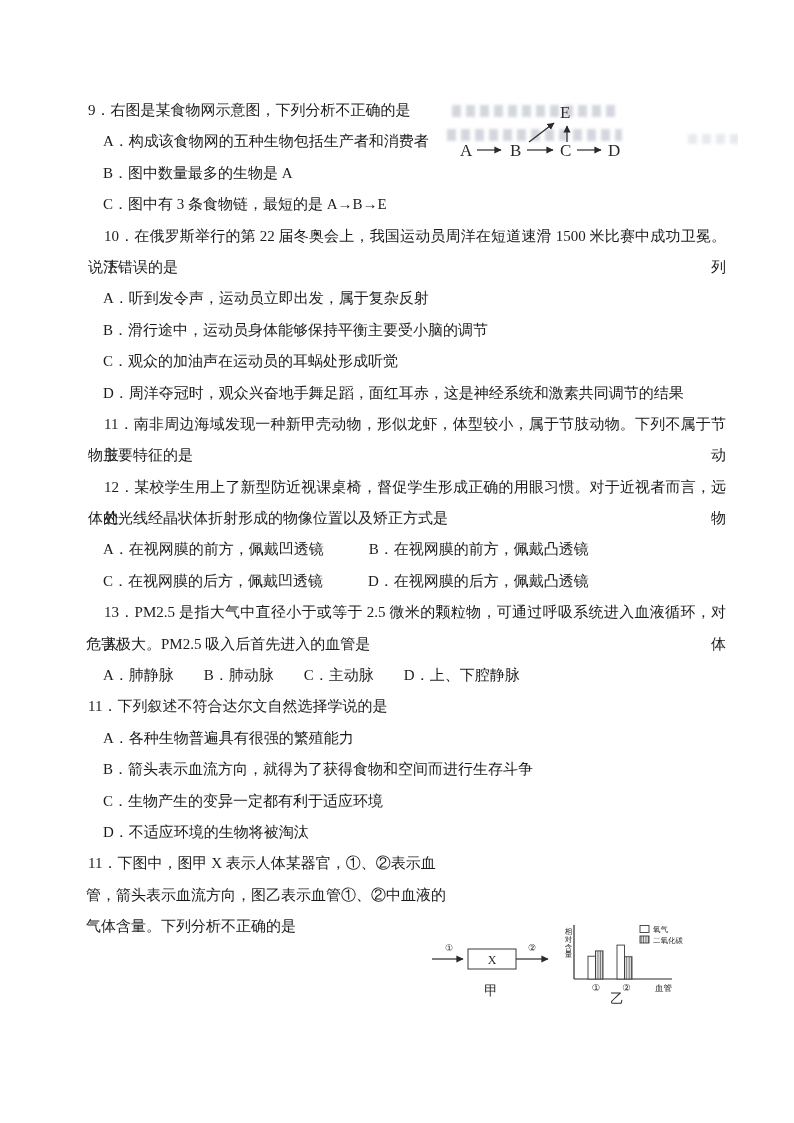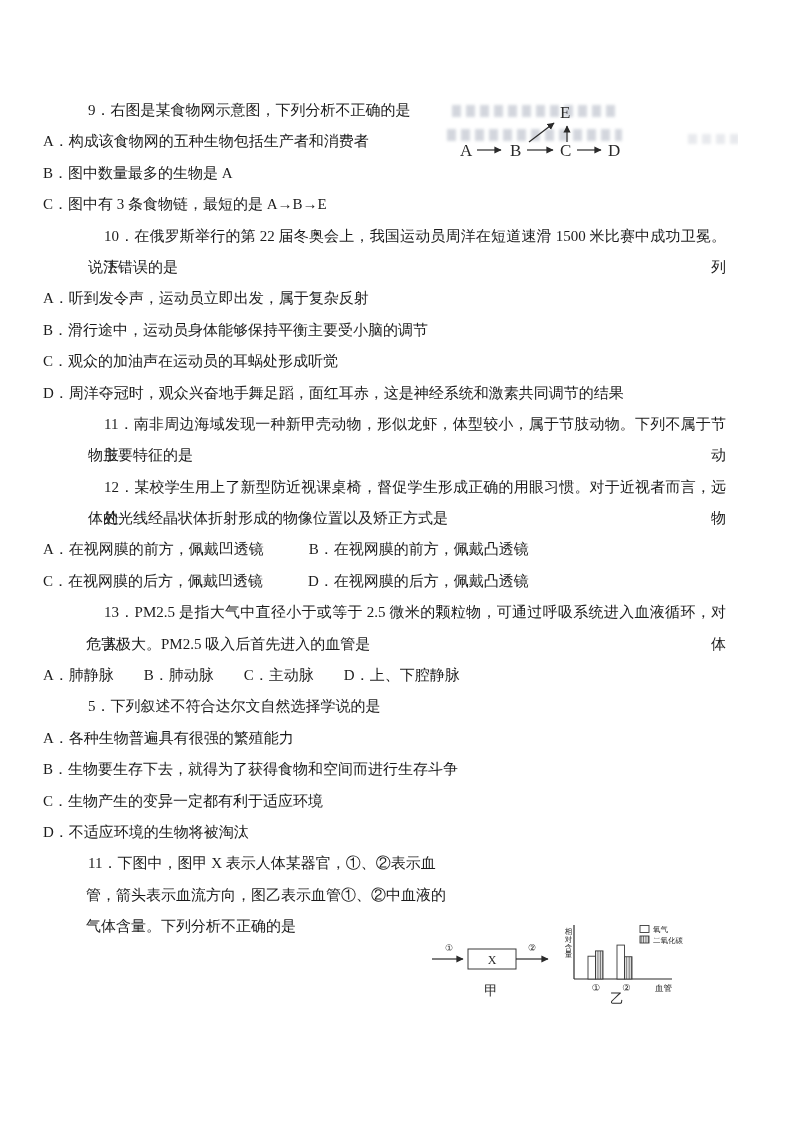--- a/index.html
+++ b/index.html
@@ -11,21 +11,21 @@
     color:#1b1b1b;
     font-size:15px;
     overflow:hidden;
   }
   .content { position:absolute; top:95px; left:0; width:794px; z-index:2; }
   .line { height:31.4px; line-height:31.4px; overflow:visible; }
   .stem      { padding-left:88px; }
   .stem_full { padding-left:104px; padding-right:68px; text-align:justify; text-align-last:justify; }
   .cont      { padding-left:88px; }
   .cont2     { padding-left:86px; }
-  .option    { padding-left:43px; }
+  .option    { padding-left:103px; }
 
   .fig { position:absolute; z-index:3; }
   .fig text { fill:#2a2a2a; }
   .fig .serif { font-family:"Liberation Serif","DejaVu Serif",serif; }
   .fig .sans  { font-family:"DejaVu Sans",sans-serif; }
   .fig line, .fig path.arrow { stroke:#2a2a2a; stroke-width:1.2; fill:none; }
   .axis { stroke:#3a3a3a; stroke-width:1; }
   .cat  { font-size:9.5px; fill:#3a3a3a; font-family:"DejaVu Sans",sans-serif; }
   .small { font-size:7.5px; fill:#3a3a3a; }
   .caption { font-size:13.5px; }
@@ -70,23 +70,23 @@
         <div class="line cont">体的光线经晶状体折射形成的物像位置以及矫正方式是</div>
         <div class="line option">A．在视网膜的前方，佩戴凹透镜　　　B．在视网膜的前方，佩戴凸透镜</div>
         <div class="line option">C．在视网膜的后方，佩戴凹透镜　　　D．在视网膜的后方，佩戴凸透镜</div>
       </div>
       <div>
         <div class="line stem_full">13．PM2.5 是指大气中直径小于或等于 2.5 微米的颗粒物，可通过呼吸系统进入血液循环，对人体</div>
         <div class="line cont2">危害极大。PM2.5 吸入后首先进入的血管是</div>
         <div class="line option">A．肺静脉　　B．肺动脉　　C．主动脉　　D．上、下腔静脉</div>
       </div>
       <div>
-        <div class="line stem">5．下列叙述不符合达尔文自然选择学说的是</div>
+        <div class="line stem">11．下列叙述不符合达尔文自然选择学说的是</div>
         <div class="line option">A．各种生物普遍具有很强的繁殖能力</div>
-        <div class="line option">B．生物要生存下去，就得为了获得食物和空间而进行生存斗争</div>
+        <div class="line option">B．箭头表示血流方向，就得为了获得食物和空间而进行生存斗争</div>
         <div class="line option">C．生物产生的变异一定都有利于适应环境</div>
         <div class="line option">D．不适应环境的生物将被淘汰</div>
       </div>
       <div>
         <div class="line stem">11．下图中，图甲 X 表示人体某器官，①、②表示血</div>
         <div class="line cont2">管，箭头表示血流方向，图乙表示血管①、②中血液的</div>
         <div class="line cont2">气体含量。下列分析不正确的是</div>
       </div>
     </div>
 

